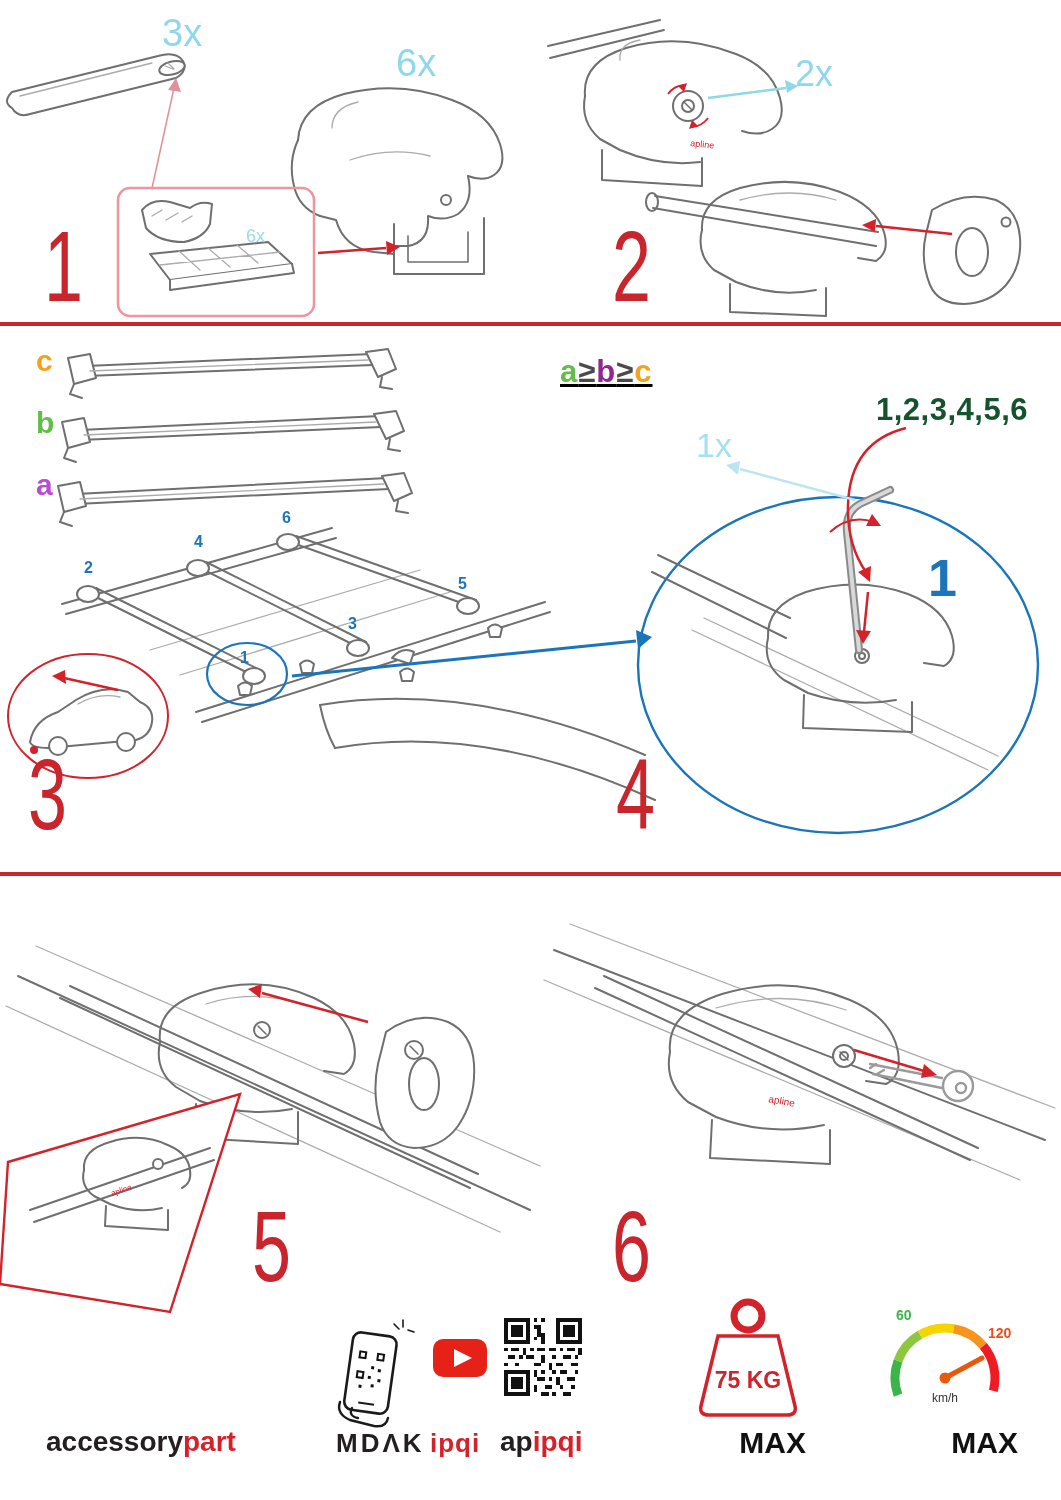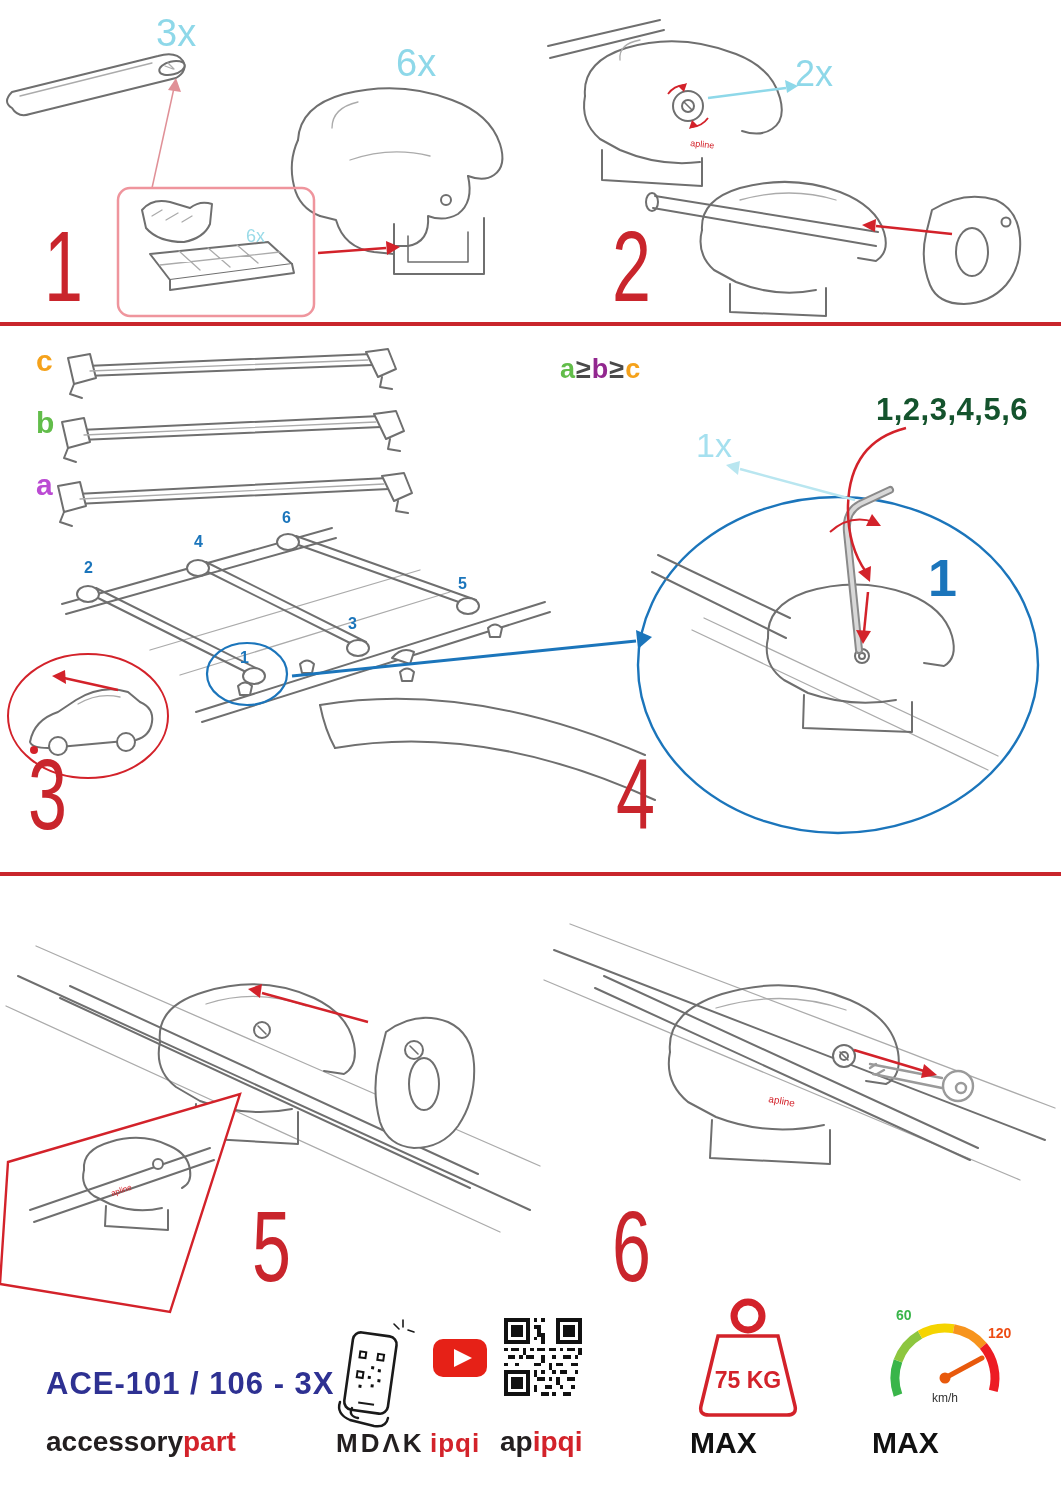--- a/index.html
+++ b/index.html
@@ -5,29 +5,29 @@
   html,body{margin:0;padding:0;background:#9a9a9a;}
   .page{position:relative;width:1061px;height:1500px;background:#ffffff;overflow:hidden;
         font-family:"Liberation Sans",sans-serif;}
   .divider{position:absolute;left:0;width:1061px;height:4px;background:#c9252c;}
   .stepnum{position:absolute;color:#c9252c;font-size:100px;line-height:.85;font-weight:400;
            transform:scaleX(.7);transform-origin:left top;}
   .qty{position:absolute;color:#8ed8e9;font-size:38px;font-weight:400;line-height:1;}
   .qty-sm{font-size:34px;color:#a5e0ef;}
   .barlabel{position:absolute;font-size:30px;font-weight:bold;line-height:1;}
   .posnum{position:absolute;font-size:16px;font-weight:bold;color:#1b75bb;line-height:1;}
-  .formula{position:absolute;font-size:27px;font-weight:bold;letter-spacing:1px;line-height:1;}
+  .formula{position:absolute;font-size:31px;font-weight:bold;letter-spacing:1px;line-height:1;text-decoration:underline;}
   .order{position:absolute;font-size:31px;font-weight:bold;color:#14532d;line-height:1;letter-spacing:.5px;}
   .bigone{position:absolute;font-size:52px;font-weight:bold;color:#1b75bb;line-height:1;}
   .model{position:absolute;font-size:31px;font-weight:bold;color:#2e3192;letter-spacing:1px;line-height:1;}
   .brandline{position:absolute;font-size:28px;font-weight:bold;color:#231f20;line-height:1;text-align:center;}
   .red{color:#d3222a;}
   .mdak{position:absolute;font-size:26px;color:#231f20;letter-spacing:3px;font-weight:bold;line-height:1;}
   .ipqi{position:absolute;font-size:26px;color:#d3222a;font-weight:bold;letter-spacing:1px;line-height:1;}
-  .max{position:absolute;font-size:30px;font-weight:bold;color:#111;text-align:left;line-height:1;}
+  .max{position:absolute;font-size:30px;font-weight:bold;color:#111;text-align:right;line-height:1;}
   svg.art{position:absolute;overflow:visible;}
   .lineart{stroke:#6f6f6f;stroke-width:2;fill:none;stroke-linecap:round;stroke-linejoin:round;}
   .fillw{fill:#ffffff;}
   .shade{stroke:#ababab;stroke-width:1.3;fill:none;stroke-linecap:round;}
   .svgtext{font-family:"Liberation Sans",sans-serif;}
 </style>
 </head>
 <body>
 
 <div class="page">
@@ -64,21 +64,21 @@
       <path class="fillw" d="M150,244 L268,232 L292,254 L170,270 Z"></path>
       <path class="fillw" d="M170,270 L170,280 L294,263 L292,254"></path>
       <path class="shade" d="M179,241 L200,260 M208,238 L230,257 M237,235 L258,253 M160,255 L280,242"></path>
     </g>
     <text x="246" y="232" class="svgtext" font-size="18" fill="#9adbe8">6x</text>
     <g>
       <line x1="318" y1="243" x2="386" y2="238" stroke="#d3222a" stroke-width="2.5"></line>
       <polygon points="400,237 386,231 387,245" fill="#d3222a"></polygon>
     </g>
   </svg>
-  <div class="qty" style="left:156px;top:14px">3x</div>
+  <div class="qty" style="left:162px;top:14px">3x</div>
   <div class="qty" style="left:396px;top:44px">6x</div>
   <div class="stepnum" style="left:44px;top:224px">1</div>
 
   <svg class="art" style="left:540px;top:0" width="521" height="325" viewBox="0 0 521 325">
     <g class="lineart">
       <path d="M8,46 L120,20 M10,58 L124,30"></path>
     </g>
     <g class="lineart">
       <path d="M45,96 Q42,62 86,48 Q140,32 196,54 Q232,68 240,98 Q246,120 232,129 Q220,137 202,131"></path>
       <path d="M45,96 Q40,122 60,139 L80,150 Q120,167 160,162"></path>
@@ -307,21 +307,20 @@
       <circle cx="418" cy="206" r="15" fill="#ffffff"></circle>
       <circle cx="421" cy="208" r="5"></circle>
     </g>
     <g>
       <line x1="314" y1="170" x2="384" y2="191" stroke="#d3222a" stroke-width="2.5"></line>
       <polygon points="397,195 384,184 381,198" fill="#d3222a"></polygon>
     </g>
   </svg>
   <div class="stepnum" style="left:612px;top:1204px">6</div>
 
-  <div class="model" style="left:46px;top:1368px">ACE-101 / 106 - 3X</div>
   <div class="brandline" style="left:46px;top:1428px">
     <span>accessory</span><span class="red">part</span>
   </div>
 
   <svg class="art" style="left:330px;top:1316px" width="84" height="112" viewBox="0 0 84 112">
     <g stroke="#1a1a1a" stroke-width="1.6" fill="none" stroke-linecap="round">
       <path d="M64,8 l5,5 M73,4 l0,7 M78,14 l6,2"></path>
     </g>
     <g transform="rotate(8 40 60)">
       <rect x="18" y="18" width="44" height="78" rx="8" fill="#ffffff" stroke="#1a1a1a" stroke-width="2.6"></rect>

